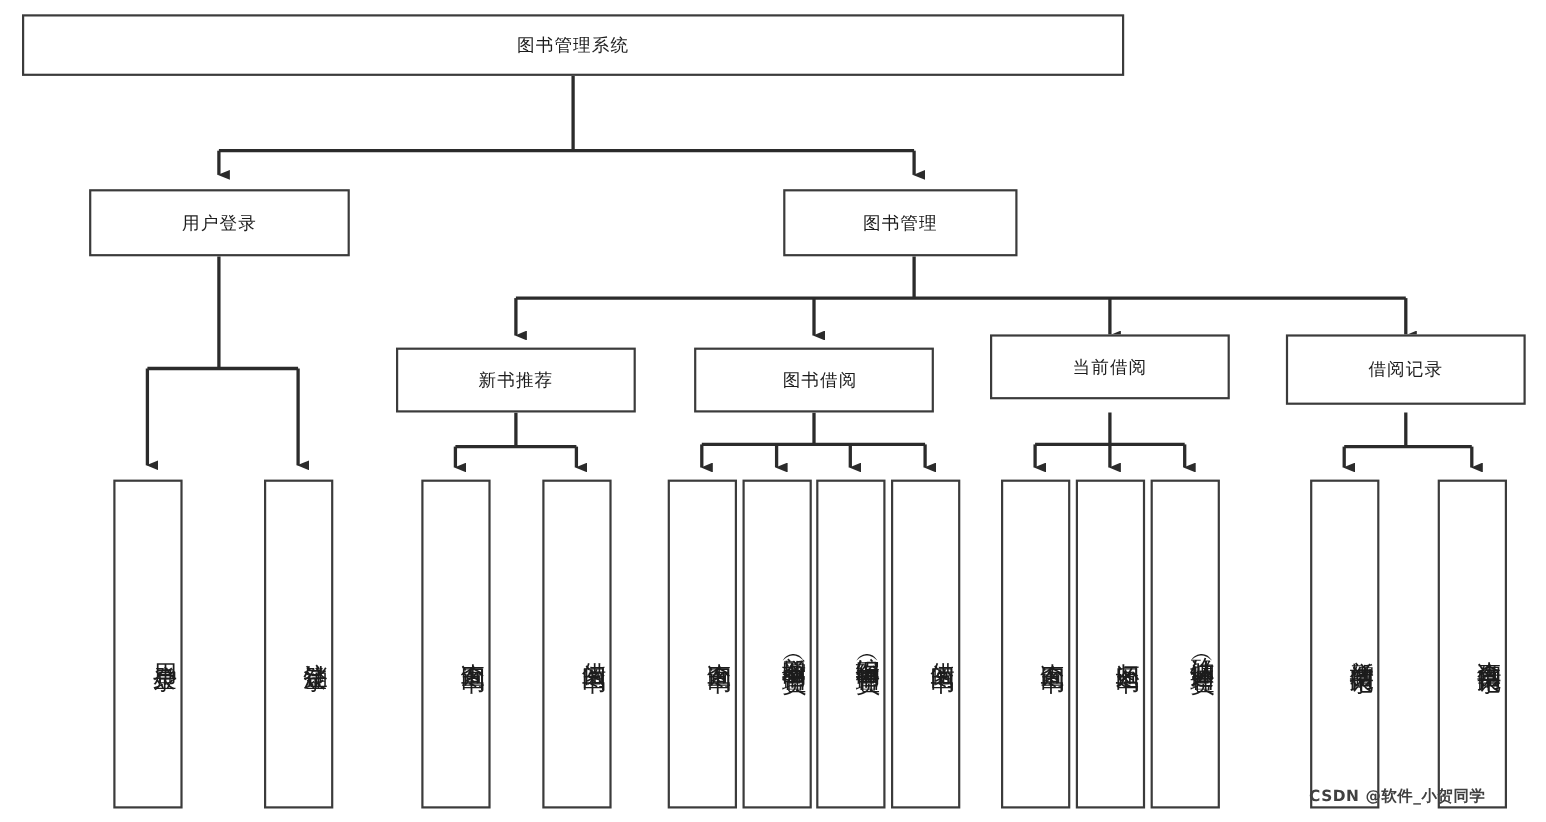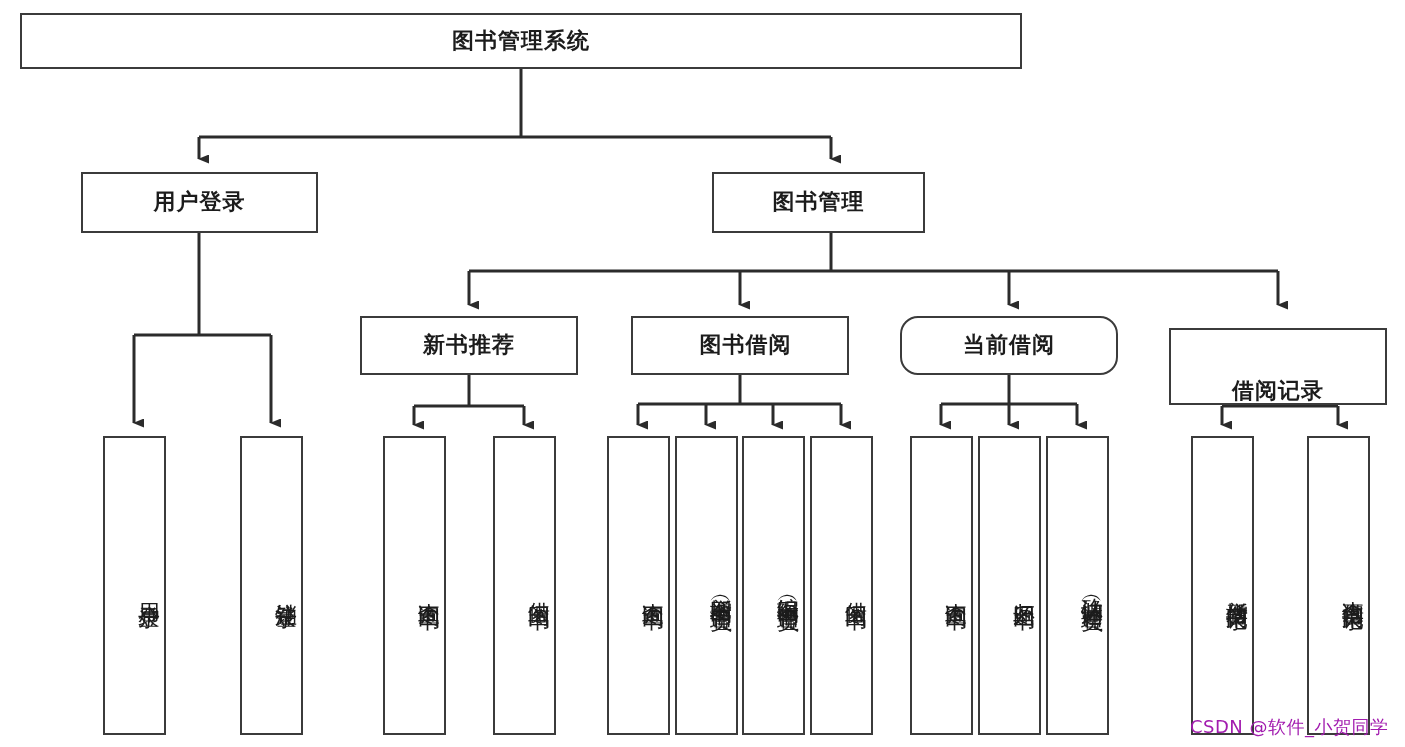--- a/index.html
+++ b/index.html
@@ -30,44 +30,44 @@
     position: absolute;
     box-sizing: border-box;
     border: 2px solid #3b3b3b;
     background: #ffffff;
     display: flex;
     align-items: center;
     justify-content: center;
     color: #1c1c1c;
   }
   .node.horiz {
-    font-size: 22px;
+    font-size: 16px;
     letter-spacing: 1px;
     line-height: 1.1;
-    font-weight: bold;
   }
   .node.vert {
     writing-mode: vertical-rl;
     text-orientation: upright;
     font-size: 22px;
     letter-spacing: 2px;
     padding-top: 6px;
     align-items: flex-start;
     justify-content: center;
   }
   .node .cap {
     display: block;
     white-space: nowrap;
   }
   .watermark {
     position: absolute;
-    color: #a21caf;
-    font-size: 18px;
+    color: #404040;
+    font-size: 14px;
     white-space: nowrap;
     letter-spacing: 0.5px;
+    font-weight: bold;
   }
 </style>
 </head>
 <body>
 
 <div id="canvas">
 
   <svg id="edges" viewBox="0 0 1405 747" xmlns="http://www.w3.org/2000/svg">
     <defs>
       <marker id="arrow" markerWidth="9" markerHeight="11" refX="4.5" refY="10" orient="auto" markerUnits="userSpaceOnUse">
@@ -129,24 +129,24 @@
   <div class="node horiz" style="left:712px; top:172px; width:213px; height:61px;">
     <span class="cap">图书管理</span>
   </div>
 
   <div class="node horiz" style="left:360px; top:316px; width:218px; height:59px;text-align:right;">
     <span class="cap">新书推荐</span>
   </div>
   <div class="node horiz" style="left:631px; top:316px; width:218px; height:59px;padding-left:11px;">
     <span class="cap">图书借阅</span>
   </div>
-  <div class="node horiz" style="left:900px; top:316px; width:218px; height:59px;border-radius:18px;">
+  <div class="node horiz" style="left:900px; top:304px; width:218px; height:59px;">
     <span class="cap">当前借阅</span>
   </div>
-  <div class="node horiz" style="left:1169px; top:328px; width:218px; height:77px;align-items:flex-end;">
+  <div class="node horiz" style="left:1169px; top:304px; width:218px; height:64px;">
     <span class="cap">借阅记录</span>
   </div>
 
   <div class="node vert" style="left:103px; top:436px; width:63px; height:299px;">
     <span class="cap">用户登录</span>
   </div>
   <div class="node vert" style="left:240px; top:436px; width:63px; height:299px;">
     <span class="cap">注销登录</span>
   </div>
 

